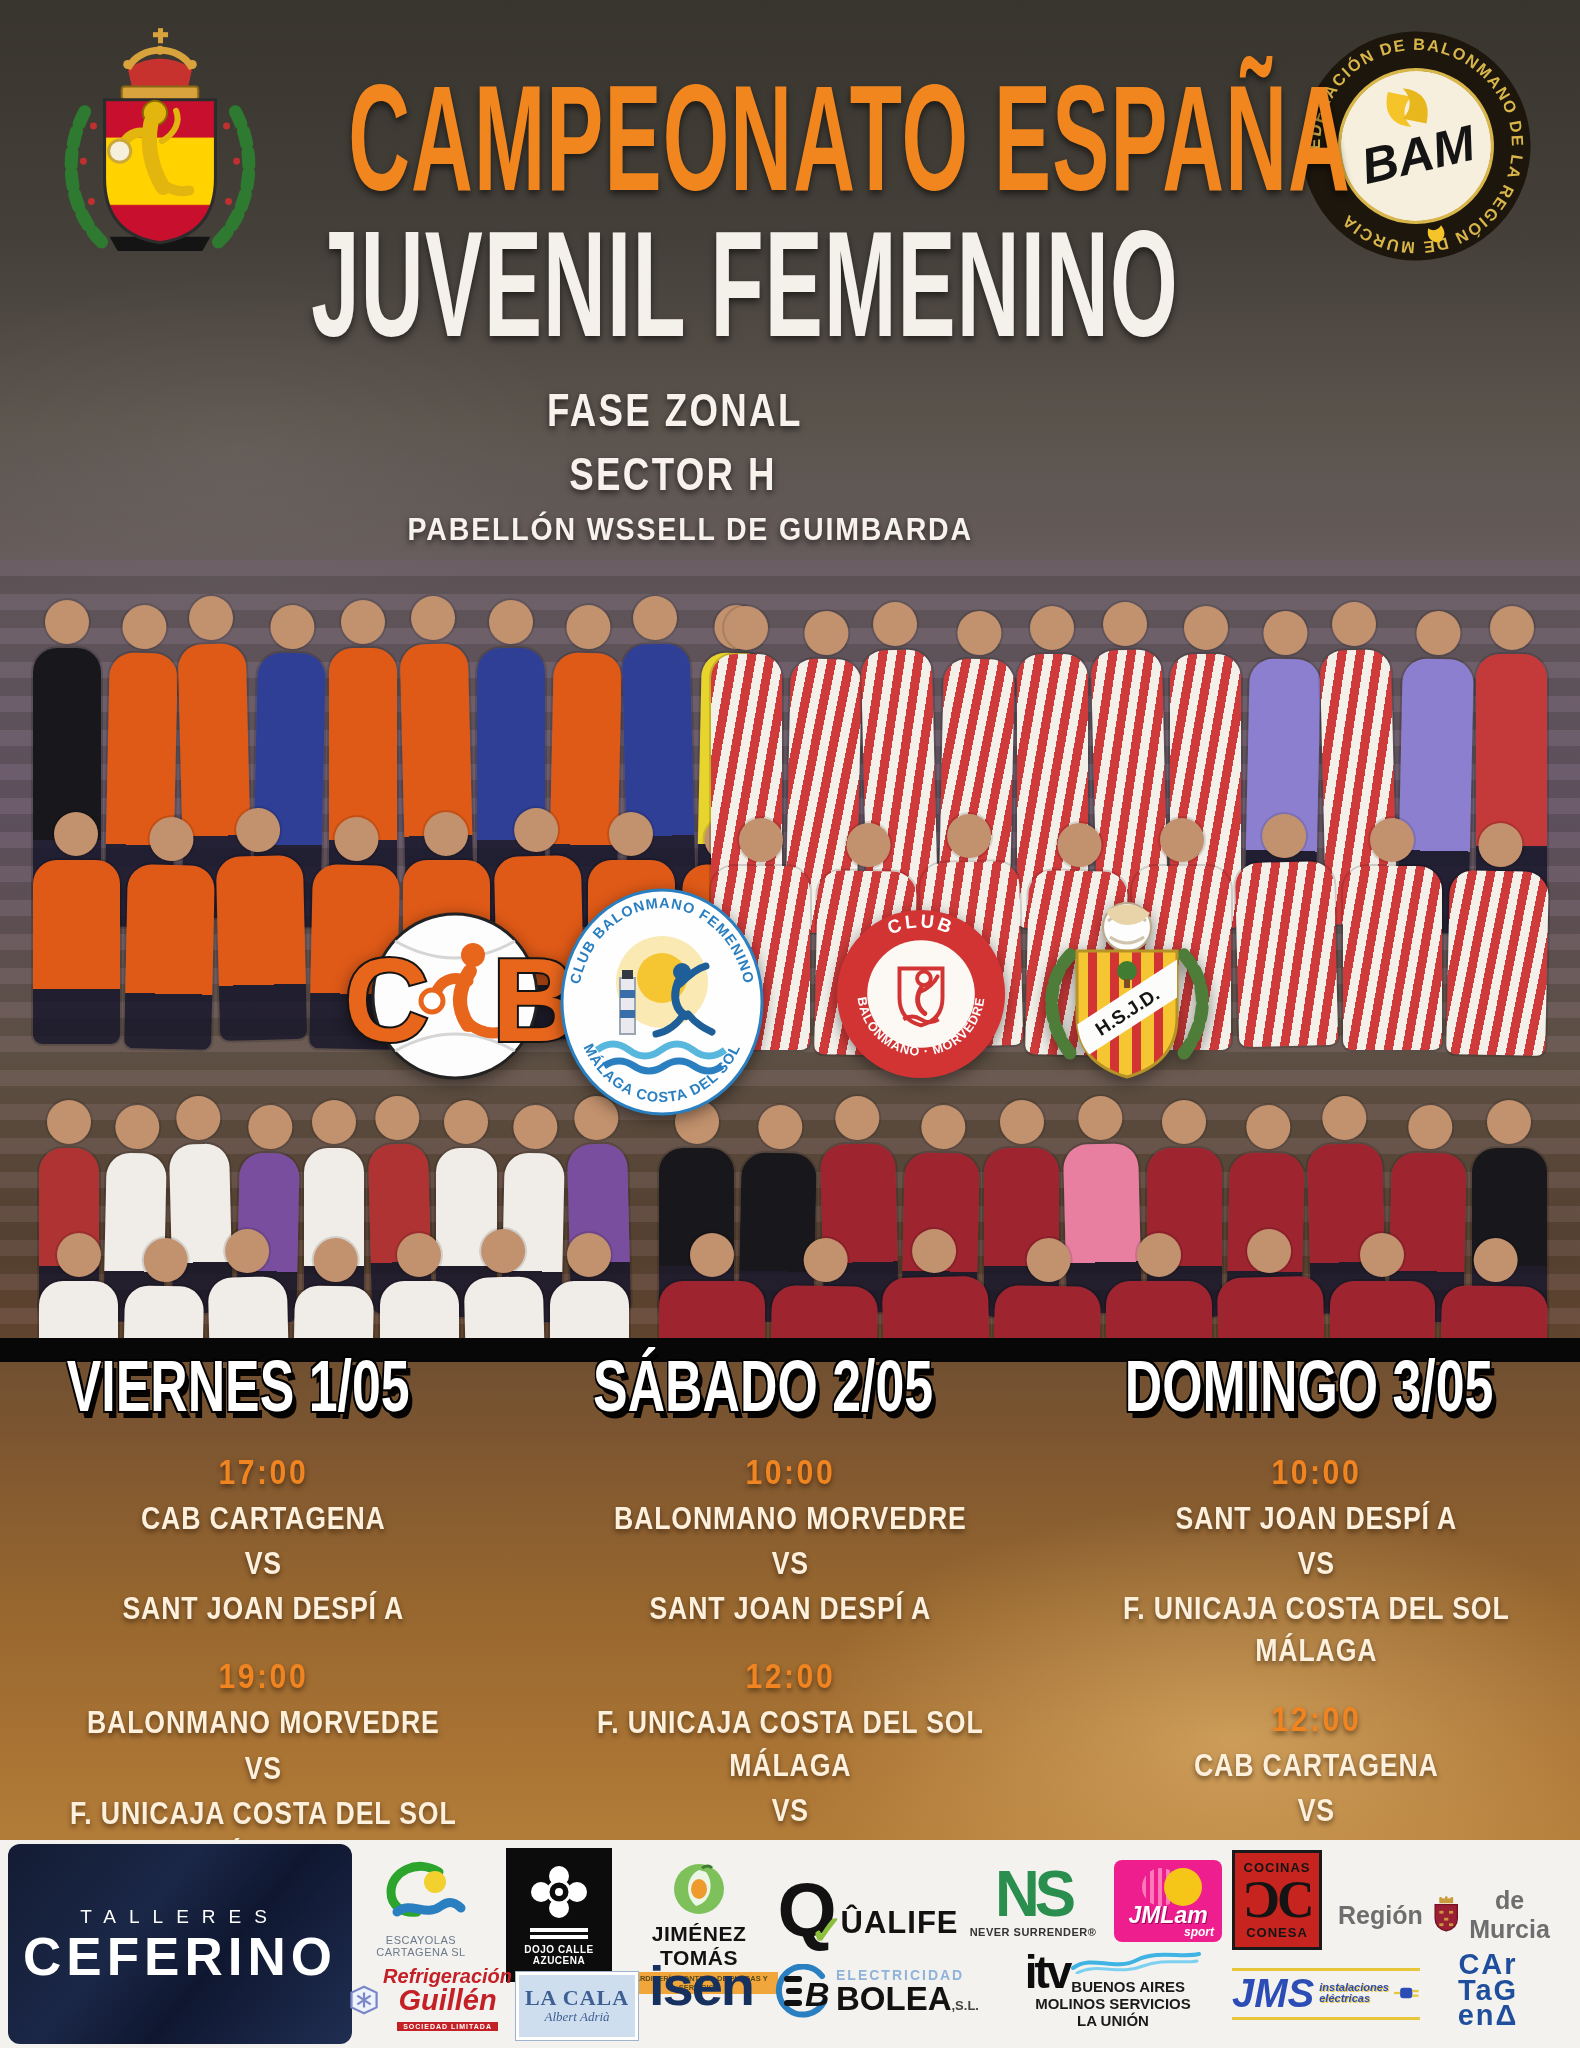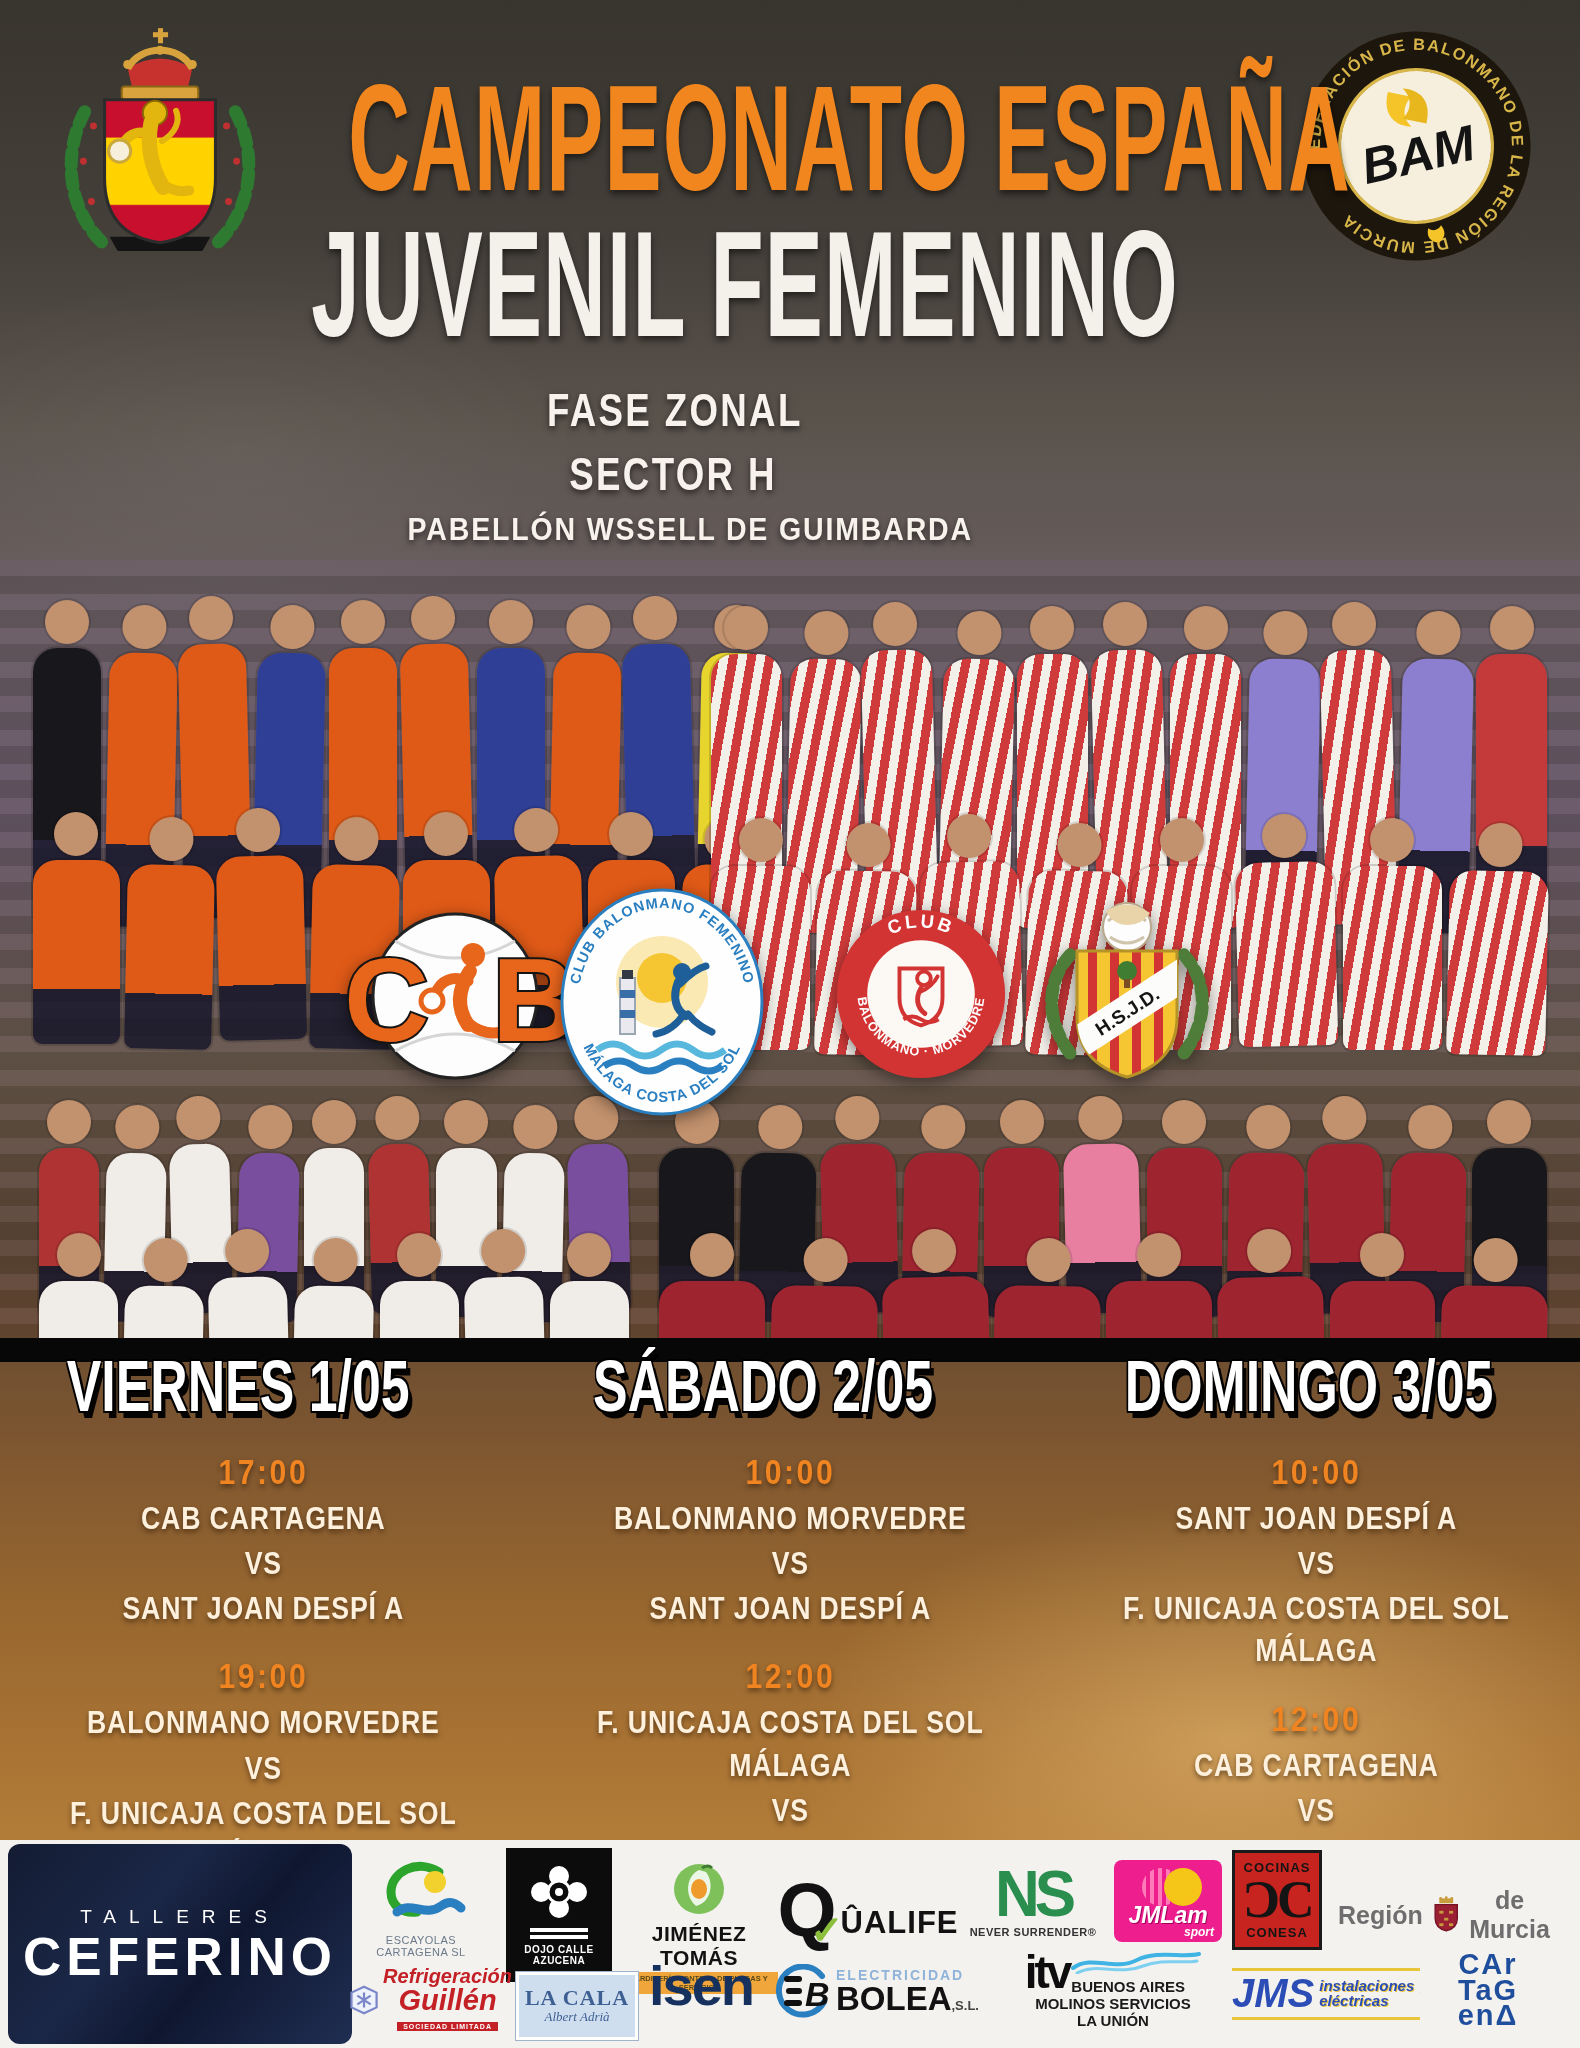--- a/index.html
+++ b/index.html
@@ -150,21 +150,21 @@
   .itv-right{text-align:left;}
   .itv-l1{font-size:15px;font-weight:800;color:#1a1a1a;}
   .itv-l2,.itv-l3{font-size:15px;font-weight:800;color:#1a1a1a;}
   .itv-l3{text-align:center;}
 
   .jms{left:1232px;top:128px;width:188px;border-top:3px solid #e8c63c;border-bottom:3px solid #e8c63c;
       padding:4px 0 6px;}
   .jms-row{display:flex;align-items:center;justify-content:center;gap:5px;}
   .jms-mark{font-size:40px;font-weight:900;font-style:italic;color:#2b4db5;line-height:.9;}
   .jms-col{text-align:left;line-height:1;}
-  .jms-1,.jms-2{font-size:15px;font-weight:800;font-style:italic;color:#2b4db5;
+  .jms-1,.jms-2{font-size:11px;font-weight:800;font-style:italic;color:#2b4db5;
       text-shadow:1px 1px 0 #e8c63c;}
 
   .cartagena{left:1438px;top:112px;width:100px;line-height:.88;}
   .ct-line{font-size:29px;font-weight:900;color:#1f4e9c;letter-spacing:2px;}
 </style>
 </head>
 <body>
 
 <div id="poster">
   <div class="bg"></div>

